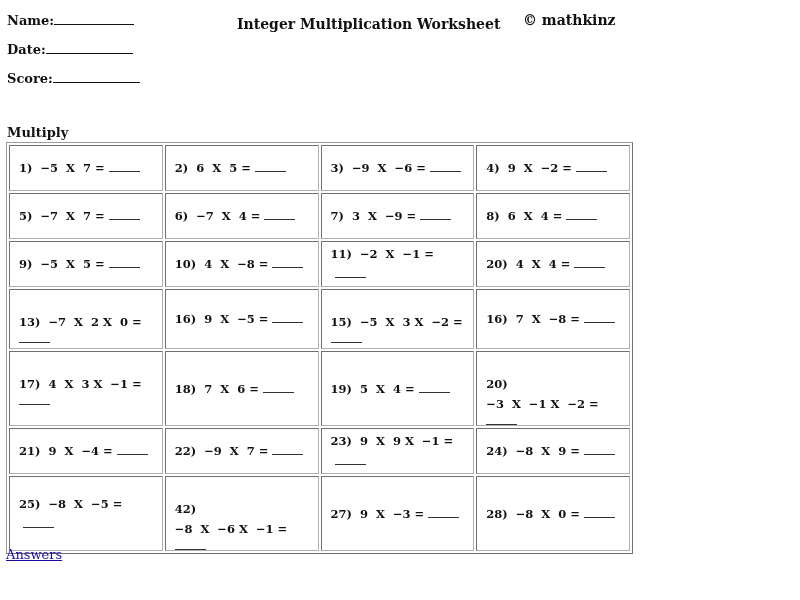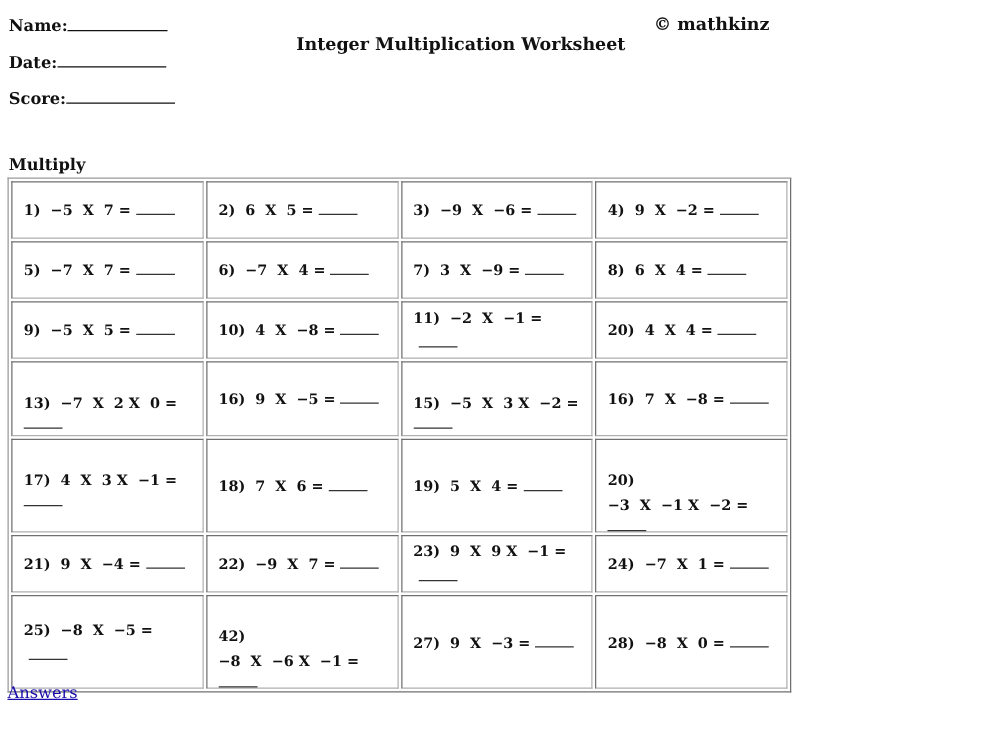--- a/index.html
+++ b/index.html
@@ -25,21 +25,21 @@
       display: inline-block;
       border-bottom: 1px solid #111;
       height: 12px;
       vertical-align: baseline;
     }
     #name-row { top: 12px; }
     #date-row { top: 41px; }
     #score-row { top: 70px; }
     #title {
       position: absolute;
-      top: 28px;
+      top: 16px;
       left: 237px;
       font-weight: bold;
       font-size: 14px;
       white-space: nowrap;
     }
     #copyright {
       position: absolute;
       top: 12px;
       left: 523px;
       font-weight: bold;
@@ -156,21 +156,21 @@
     <tr style="height:60px">
       <td class="top-align"><span>17)</span>&nbsp; <span style="white-space:pre">4  X  3 X  −1 =</span><span class="ans-blank wrap"></span></td>
       <td><span>18)</span>&nbsp; <span style="white-space:pre">7  X  6 =</span><span class="ans-blank"></span></td>
       <td><span>19)</span>&nbsp; <span style="white-space:pre">5  X  4 =</span><span class="ans-blank"></span></td>
       <td class="top-align"><span>20)</span>&nbsp; <span style="white-space:pre">−3  X  −1 X  −2 =</span><span class="ans-blank wrap"></span></td>
     </tr>
     <tr style="height:46px">
       <td><span>21)</span>&nbsp; <span style="white-space:pre">9  X  −4 =</span><span class="ans-blank"></span></td>
       <td><span>22)</span>&nbsp; <span style="white-space:pre">−9  X  7 =</span><span class="ans-blank"></span></td>
       <td><span>23)</span>&nbsp; <span style="white-space:pre">9  X  9 X  −1 =</span><span class="ans-blank"></span></td>
-      <td><span>24)</span>&nbsp; <span style="white-space:pre">−7  X  1 =</span><span class="ans-blank"></span></td>
+      <td><span>24)</span>&nbsp; <span style="white-space:pre">−8  X  9 =</span><span class="ans-blank"></span></td>
     </tr>
     <tr style="height:60px">
       <td><span>25)</span>&nbsp; <span style="white-space:pre">−8  X  −5 =</span><span class="ans-blank"></span></td>
       <td class="top-align"><span>42)</span>&nbsp; <span style="white-space:pre">−8  X  −6 X  −1 =</span><span class="ans-blank wrap"></span></td>
       <td><span>27)</span>&nbsp; <span style="white-space:pre">9  X  −3 =</span><span class="ans-blank"></span></td>
       <td><span>28)</span>&nbsp; <span style="white-space:pre">−8  X  0 =</span><span class="ans-blank"></span></td>
     </tr>
   </tbody>
 </table>
 

